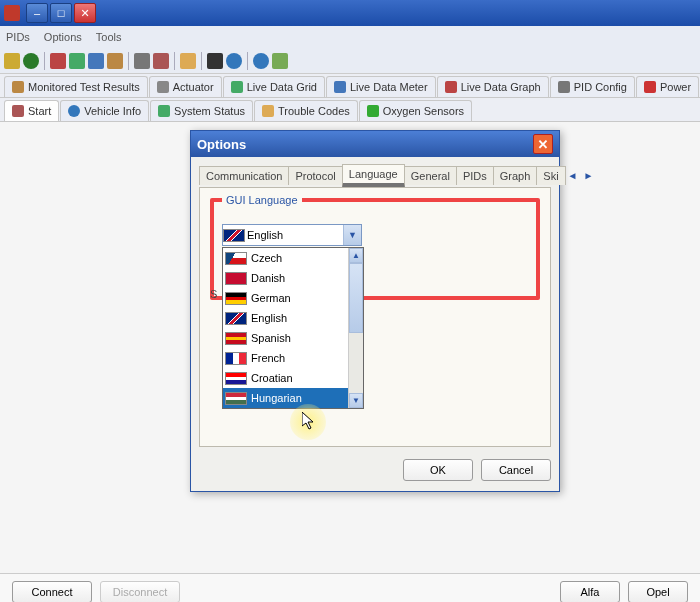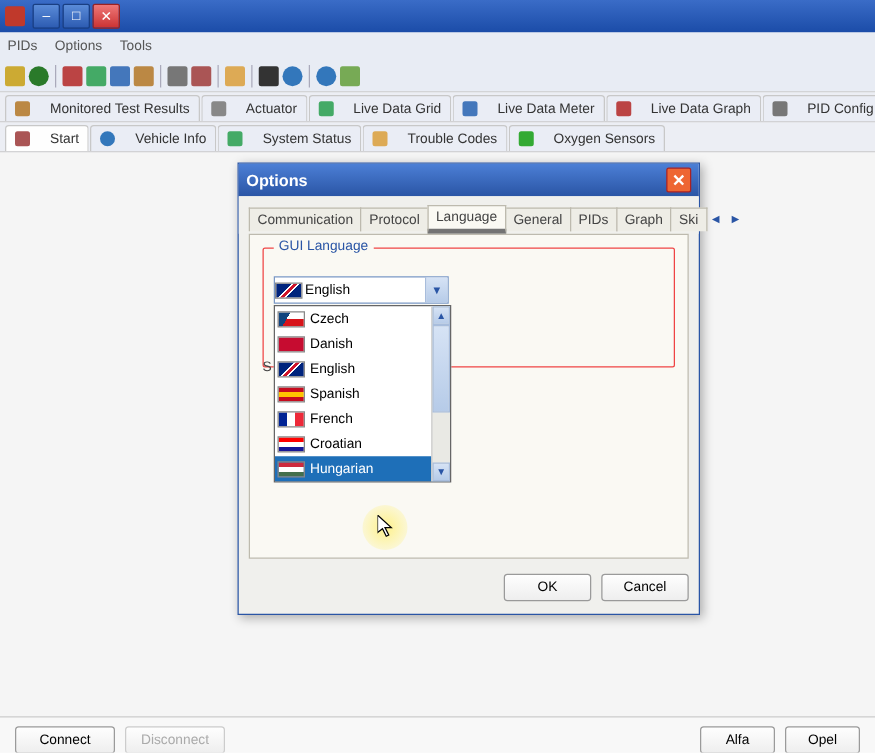--- a/index.html
+++ b/index.html
@@ -7,38 +7,38 @@
 .titlebar { height: 26px; background: linear-gradient(#3a6cc7, #1b4ca8); color: #fff; display: flex; align-items: center; padding: 0 4px; }
 .titlebar .icon { width: 16px; height: 16px; margin-right: 4px; background: #c0392b; border-radius: 2px; display: inline-block; }
 .titlebar .title { flex: 1; font-weight: bold; font-size: 13px; white-space: nowrap; }
 .titlebar .btn { width: 22px; height: 20px; margin-left: 2px; background: linear-gradient(#5a8bd8, #2d5cb2); border: 1px solid #1a3f82; border-radius: 2px; color: #fff; display: flex; align-items: center; justify-content: center; font-size: 11px; font-family: Arial; }
 .titlebar .btn.close { background: linear-gradient(#e77, #c33); border-color: #922; }
 .menubar { height: 22px; background: #e8ecf4; display: flex; align-items: center; padding: 0 6px; gap: 14px; color: #555; }
 .toolbar { height: 26px; background: #e8ecf4; display: flex; align-items: center; padding: 0 4px; gap: 3px; border-bottom: 1px solid #ccc; }
 .tbicon { width: 16px; height: 16px; border-radius: 2px; }
 .sep { width: 1px; height: 18px; background: #aab; margin: 0 2px; }
 .tabs1, .tabs2 { background: #eceef4; display: flex; padding: 2px 4px 0 4px; border-bottom: 1px solid #c8c8c8; overflow: hidden; }
-.tab { display: flex; align-items: center; gap: 16px; padding: 4px 7px; background: #eaedf5; border: 1px solid #c8c8c8; border-bottom: none; border-radius: 3px 3px 0 0; margin-right: 1px; color: #333; white-space: nowrap; font-size: 11px; }
+.tab { display: flex; align-items: center; gap: 4px; padding: 4px 7px; background: #eaedf5; border: 1px solid #c8c8c8; border-bottom: none; border-radius: 3px 3px 0 0; margin-right: 1px; color: #333; white-space: nowrap; font-size: 11px; }
 .tab.active { background: #fefefe; }
 .ticon { width: 12px; height: 12px; display: inline-block; border-radius: 2px; }
 .content { background: #f5f5f5; height: 452px; border-bottom: 1px solid #ccc; position: relative; }
 .btnbar { height: 36px; display: flex; align-items: center; padding: 0 12px; gap: 8px; background: #f8f8f8; }
 .winbtn { min-width: 80px; height: 22px; border: 1px solid #9a9a9a; background: linear-gradient(#fefefe,#eee); border-radius: 3px; font-size: 11px; display: flex; align-items: center; justify-content: center; }
 .winbtn.disabled { color: #aaa; border-color: #ccc; }
 .dialog { position: absolute; left: 190px; top: 130px; width: 370px; background: #f0f0ed; border: 1px solid #2a55a5; box-shadow: 2px 2px 8px rgba(0,0,0,.3); z-index: 100; }
 .dlgtitle { height: 26px; background: linear-gradient(#4c7fd6, #2a55a5); color: #fff; font-weight: bold; font-size: 13px; display: flex; align-items: center; padding: 0 6px; }
 .dlgtitle .spacer { flex: 1; }
 .dlgclose { width: 20px; height: 20px; background: #e63; border: 1px solid #a22; border-radius: 2px; display: flex; align-items: center; justify-content: center; color: #fff; font-weight: bold; }
 .dlgtabs { display: flex; padding: 6px 8px 0 8px; background: #f0f0ed; font-size: 11px; align-items: center; }
 .dlgtab { padding: 3px 6px; border: 1px solid #bdbaae; border-bottom: none; background: #eeede6; margin-right: -1px; color: #444; white-space: nowrap; }
 .dlgtab.active { background: #faf9f3; border-bottom: 5px solid #737373; position: relative; top: 1px; }
 .navarrow { padding: 2px 3px; color: #2a55a5; font-size: 10px; cursor: pointer; }
 .dlgtabshift { flex: 1; }
 .dlgbody { margin: 0 8px 6px 8px; background: #faf9f3; border: 1px solid #bdbaae; padding: 10px; min-height: 260px; position: relative; }
-.fieldset { border: 1px solid #ef4444; padding: 10px 8px 50px 8px; border-radius: 2px; }
+.fieldset { border: 4px solid #ef4444; padding: 10px 8px 50px 8px; border-radius: 2px; }
 .fieldset .legend { position: relative; top: -18px; background: #faf9f3; padding: 0 4px; color: #2a55a5; display: inline-block; }
 .combo { width: 140px; height: 22px; border: 1px solid #7a98c4; background: #fff; display: flex; align-items: center; position: relative; }
 .combo .flagslot { width: 22px; display: flex; justify-content: center; }
 .combo .text { flex: 1; padding-left: 2px; }
 .combo .arrow { width: 18px; height: 20px; background: linear-gradient(#d6e3f5,#b6cbe8); border-left: 1px solid #a8bddc; display: flex; align-items: center; justify-content: center; color: #2a55a5; font-size: 9px; }
 .dropdown { position: absolute; top: 22px; left: -1px; width: 142px; border: 1px solid #666; background: #fff; z-index: 200; }
 .dditem { height: 20px; display: flex; align-items: center; padding-left: 2px; gap: 4px; }
 .dditem.hover { background: #1e6fb8; color: #fff; }
 .flag { width: 22px; height: 13px; border: 1px solid #888; }
 .scrollbar { position: absolute; right: 0; top: 0; bottom: 0; width: 15px; background: #e9e9e4; border-left: 1px solid #ccc; }
@@ -185,20 +185,24 @@
           </div>
         <div class="dditem">
               <span class="flag" style="background: linear-gradient(120deg, rgb(17, 69, 126) 35%, transparent 35%), linear-gradient(rgb(255, 255, 255) 50%, rgb(215, 20, 26) 50%);"></span>
               <span style="padding-right: 15px;">Czech</span>
             </div>
             <div class="dditem">
               <span class="flag" style="background: linear-gradient(rgb(198, 12, 48), rgb(198, 12, 48));"></span>
               <span style="padding-right: 15px;">Danish</span>
             </div>
             <div class="dditem">
+              <span class="flag" style="background: linear-gradient(rgb(0, 0, 0) 33%, rgb(221, 0, 0) 33%, rgb(221, 0, 0) 66%, rgb(255, 206, 0) 66%);"></span>
+              <span style="padding-right: 15px;">German</span>
+            </div>
+            <div class="dditem">
               <span class="flag" style="background: linear-gradient(135deg, rgb(0, 36, 125) 40%, rgb(255, 255, 255) 40%, rgb(255, 255, 255) 45%, rgb(207, 20, 43) 45%, rgb(207, 20, 43) 55%, rgb(255, 255, 255) 55%, rgb(255, 255, 255) 60%, rgb(0, 36, 125) 60%);"></span>
               <span style="padding-right: 15px;">English</span>
             </div>
             <div class="dditem">
               <span class="flag" style="background: linear-gradient(rgb(198, 11, 30) 33%, rgb(255, 196, 0) 33%, rgb(255, 196, 0) 66%, rgb(198, 11, 30) 66%);"></span>
               <span style="padding-right: 15px;">Spanish</span>
             </div>
             <div class="dditem">
               <span class="flag" style="background: linear-gradient(90deg, rgb(0, 35, 149) 33%, rgb(255, 255, 255) 33%, rgb(255, 255, 255) 66%, rgb(237, 41, 57) 66%);"></span>
               <span style="padding-right: 15px;">French</span>

